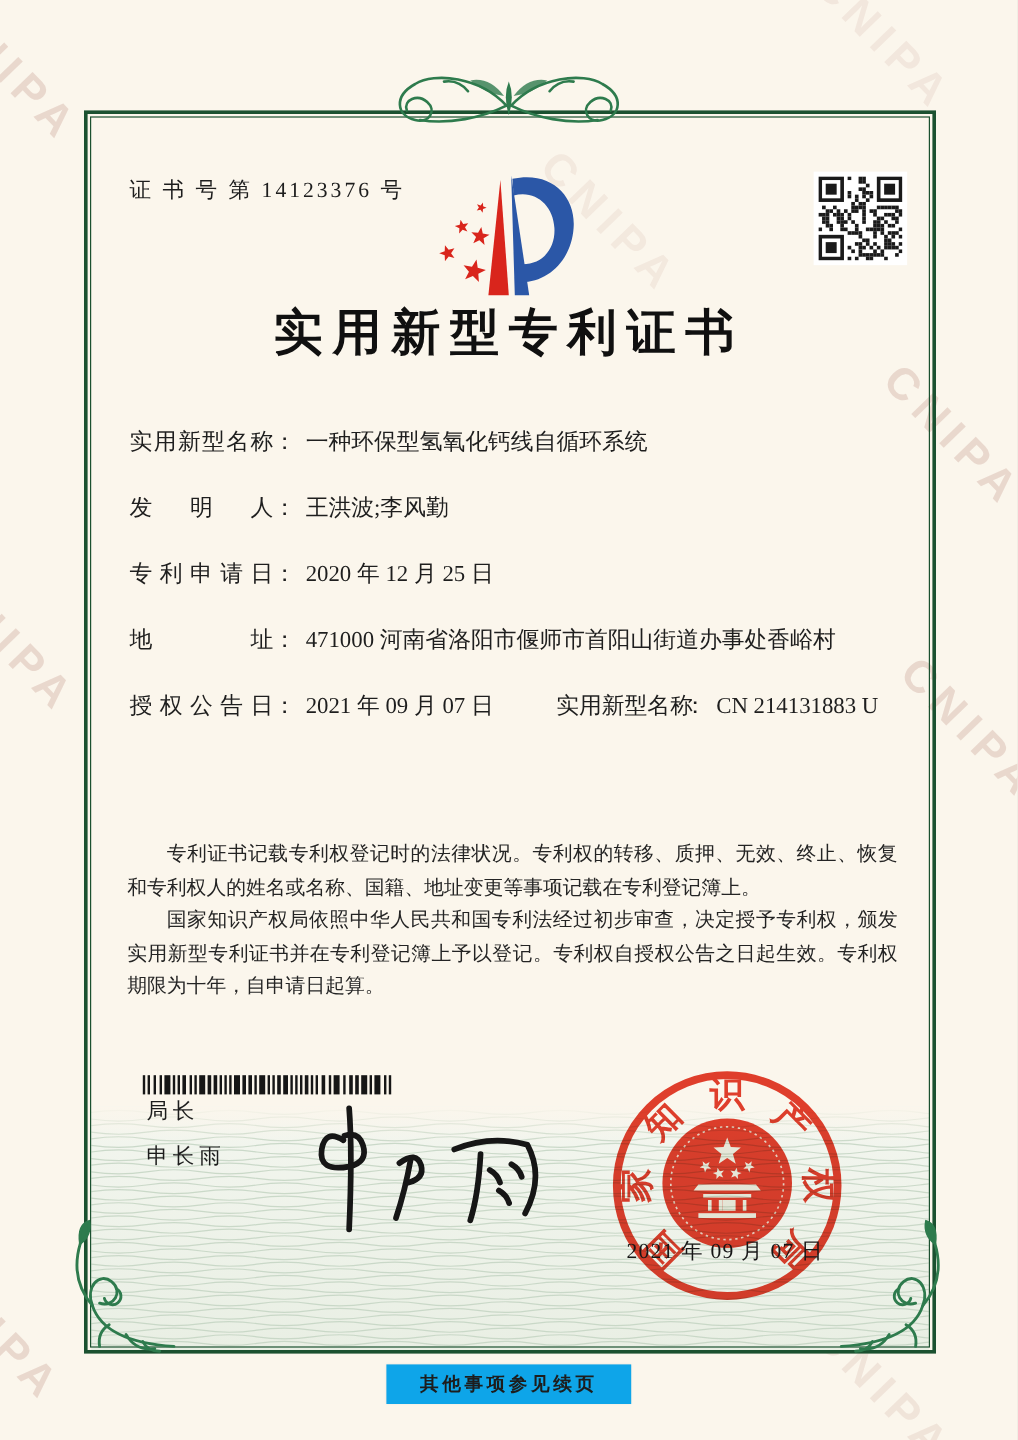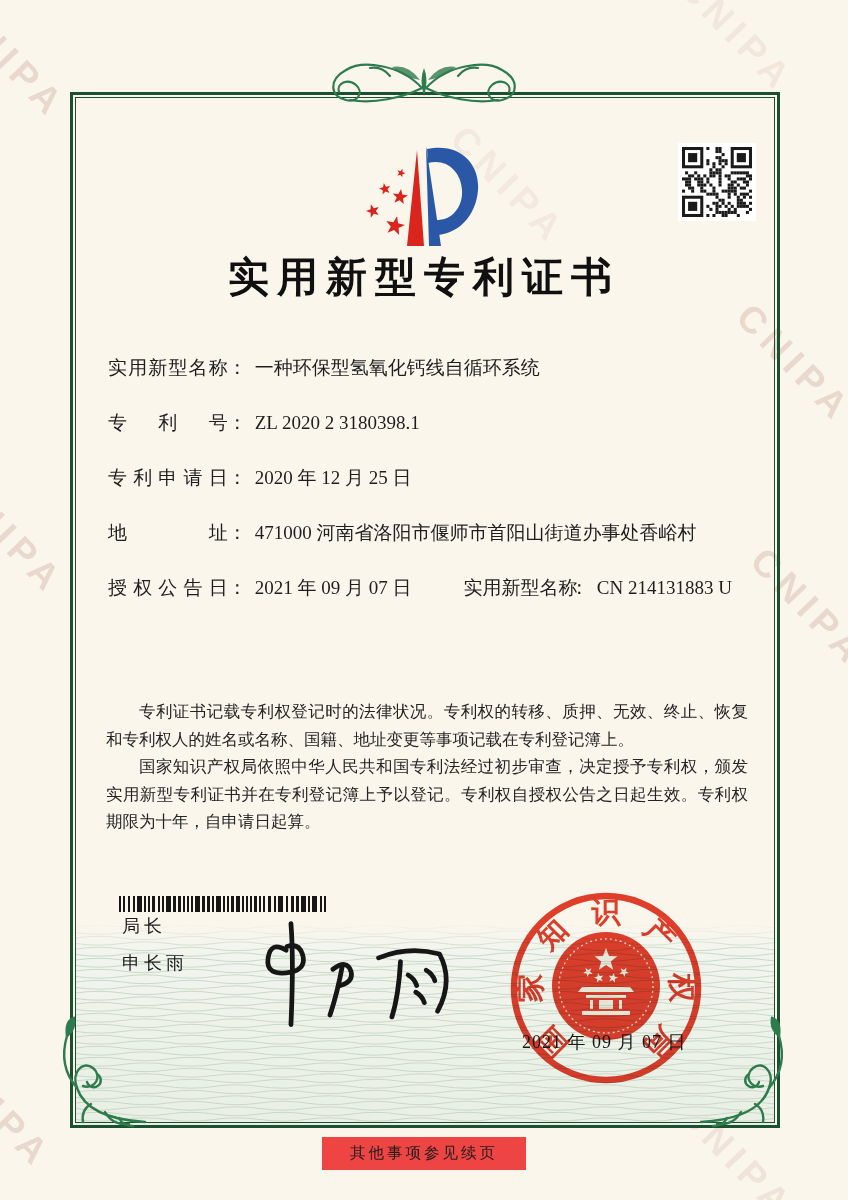--- a/index.html
+++ b/index.html
@@ -47,22 +47,22 @@
   .barcode div{background:#161616;}
   .director{position:absolute; left:122px; top:914px; z-index:4;
     font-family:"Liberation Sans","DejaVu Sans",sans-serif; font-size:18px; letter-spacing:4px; color:#1c1c1c;}
   .director div{margin-bottom:13px;}
   .signature{position:absolute; left:250px; top:916px; z-index:4;}
   .seal{position:absolute; left:506px; top:888px; z-index:5; opacity:.95; mix-blend-mode:multiply;}
   .seal-date{position:absolute; left:522px; top:1030px; z-index:6; font-size:18px; color:#161616; letter-spacing:1px; white-space:nowrap;}
   .page-footer{position:absolute; left:0; top:1096px; width:100%; text-align:center;
     font-size:14.5px; letter-spacing:2px; color:#222; z-index:4;}
   .cont-note{position:absolute; left:50%; transform:translateX(-50%); top:1137px;
-    background:#ef4444; padding:6px 28px; font-size:15.5px; letter-spacing:3px;
-    color:#1d1d1d; z-index:4; box-shadow:0 0 2px rgba(0,0,0,.06);}
+    background:#0ea5e9; padding:6px 28px; font-size:15.5px; letter-spacing:3px;
+    color:#1d1d1d; z-index:4; box-shadow:0 0 2px rgba(0,0,0,.06);font-weight:bold;}
   
   .orn-top{position:absolute; left:304px; top:56px; z-index:3;}
   .corner-bl{position:absolute; left:54px; top:1016px; z-index:3; transform:scaleX(-1);}
   .corner-br{position:absolute; left:697px; top:1016px; z-index:3;}
 </style>
 </head>
 <body>
 
 <div class="page">
 
@@ -148,20 +148,21 @@
       <path d="M4,106 C36,104 64,96 72,72 C78,56 66,44 56,52 C46,60 54,74 66,70"></path>
       <path d="M72,72 C84,58 88,40 82,20"></path>
       <path d="M82,20 q-9,-7 -7,-18 q9,3 7,18" fill="var(--orn,#2e7b4d)"></path>
       <path d="M44,96 q-8,14 -24,12"></path>
       <path d="M58,88 q10,6 8,18"></path>
       <path d="M30,102 q-4,8 -14,8"></path>
       <path d="M52,58 a7,7 0 1,0 10,8"></path>
     </g>
   </svg>
 
+  <div class="cert-no">证 书 号 第 14123376 号</div>
 
   <svg class="logo" width="125" height="108" viewBox="0 0 125 108">
     <g id="logo-stars">
         <polygon points="46.5,24.8 46.6,27.9 49.5,29.2 46.5,30.2 46.2,33.3 44.4,30.8 41.3,31.5 43.1,28.9 41.5,26.2 44.5,27.2" fill="#d9251c"></polygon>
         <polygon points="27.8,39.1 30.0,42.7 34.2,42.0 31.5,45.3 33.5,49.0 29.5,47.5 26.6,50.5 26.8,46.3 23.0,44.4 27.1,43.3" fill="#d9251c"></polygon>
         <polygon points="45.1,45.1 46.3,50.6 51.9,51.6 47.0,54.5 47.8,60.1 43.5,56.3 38.4,58.8 40.7,53.6 36.8,49.5 42.4,50.0" fill="#d9251c"></polygon>
         <polygon points="14.8,60.3 17.9,64.2 22.7,62.9 19.9,67.0 22.7,71.1 17.9,69.8 14.8,73.7 14.6,68.7 10.0,67.0 14.6,65.3" fill="#d9251c"></polygon>
         <polygon points="41.1,72.2 42.1,79.2 48.9,81.0 42.6,84.1 43.1,91.1 38.1,86.1 31.6,88.7 34.8,82.4 30.3,77.0 37.3,78.2" fill="#d9251c"></polygon>
       </g>
     <polygon points="61,6 51,102 68,102" fill="var(--logo-red,#d9251c)"></polygon>
@@ -333,21 +334,21 @@
       <rect x="6.09" y="54.78" width="9.13" height="9.13" fill="#1a1a1a"></rect>
     </svg>
 
   <div class="title">实用新型专利证书</div>
 
   <div class="fields">
     <div class="frow">
       <span class="flabel">实用新型名称</span><span class="fcolon">：</span><span>一种环保型氢氧化钙线自循环系统</span>
     </div>
     <div class="frow">
-      <span class="flabel">专利号</span><span class="fcolon">：</span><span>ZL 2020 2 3180398.1</span>
+      <span class="flabel">发明人</span><span class="fcolon">：</span><span>王洪波;李风勤</span>
     </div>
     <div class="frow">
       <span class="flabel">专利申请日</span><span class="fcolon">：</span><span>2020 年 12 月 25 日</span>
     </div>
     <div class="frow">
       <span class="flabel">地址</span><span class="fcolon">：</span><span>471000 河南省洛阳市偃师市首阳山街道办事处香峪村</span>
     </div>
     <div class="frow">
       <span class="flabel">授权公告日</span><span class="fcolon">：</span><span>2021 年 09 月 07 日</span><span class="gap2"></span><span class="flabel2">实用新型名称</span><span class="fcolon">：</span><span>CN 214131883 U</span>
     </div>

